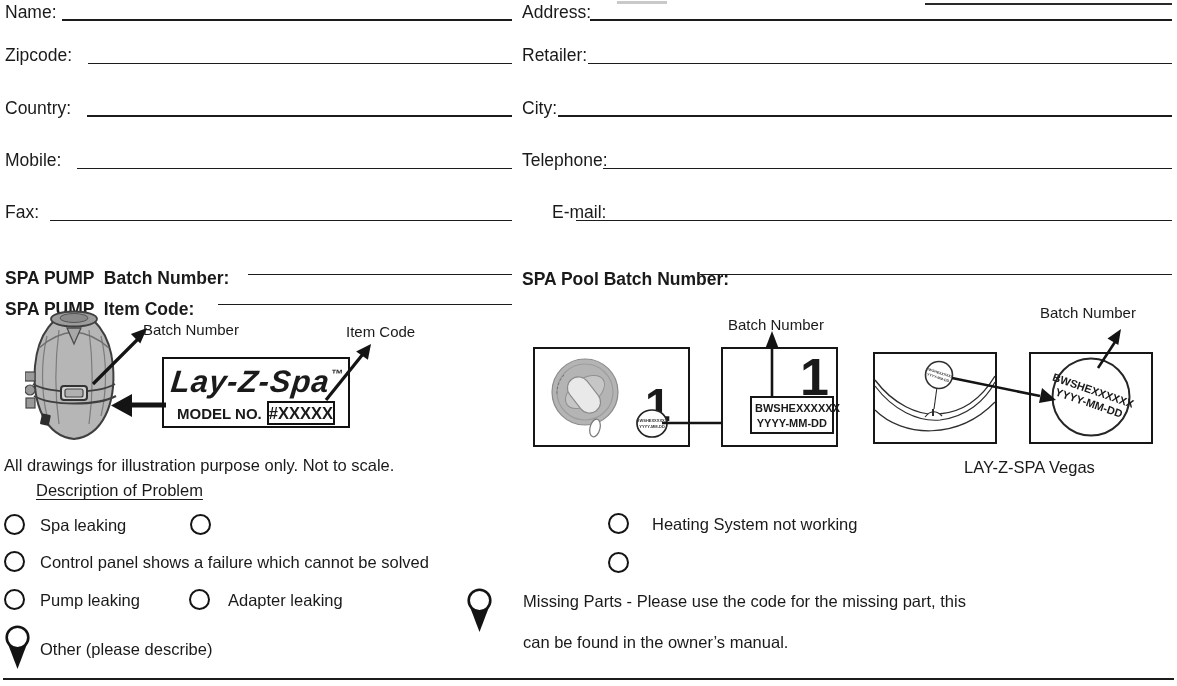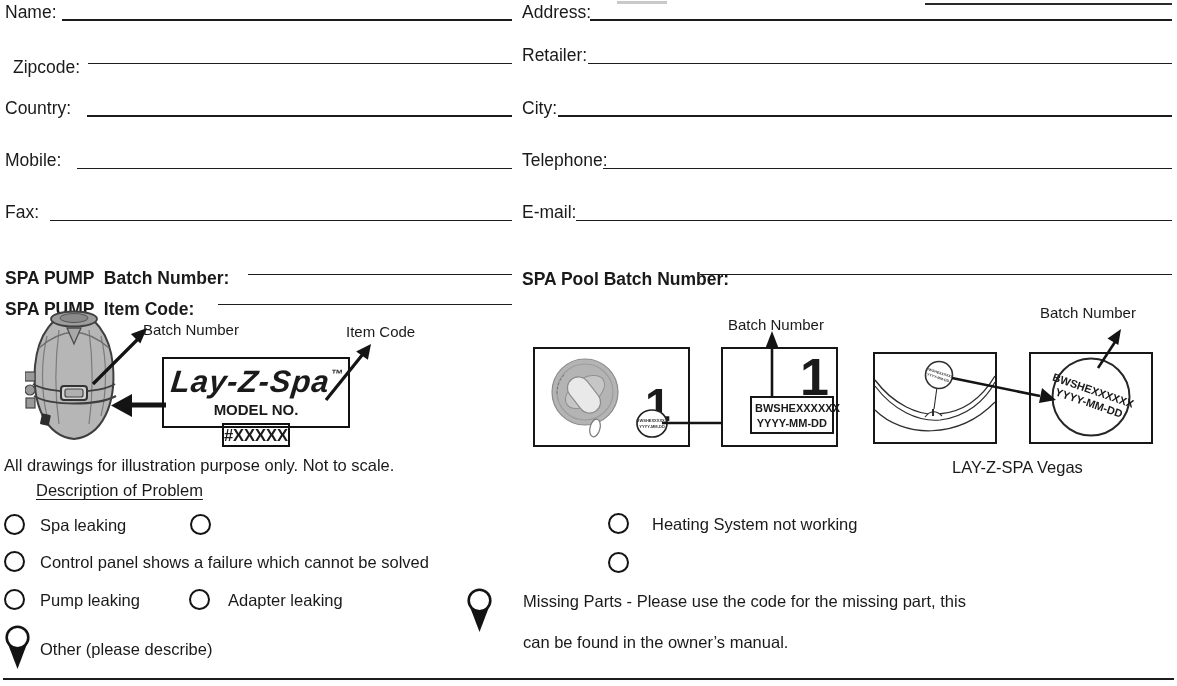--- a/index.html
+++ b/index.html
@@ -11,63 +11,63 @@
   .small-lbl{font-size:15px;line-height:1.1;white-space:nowrap;}
   .prob{font-size:16.5px;line-height:1.15;white-space:nowrap;}
   .note{font-size:16.5px;}
   .heading{font-size:16.5px;text-decoration:underline;text-underline-offset:3px;}
   .fline{height:1.7px;background:#1c1c1c;}
   .circle{width:21px;height:21px;border:2.6px solid #141414;border-radius:50%;background:#fff;box-sizing:border-box;}
   .obox{border:2.5px solid #161616;background:#fff;box-sizing:border-box;}
   .logo-box{border:2.5px solid #111;box-sizing:border-box;text-align:center;}
   .logo-text{font-size:31px;font-weight:bold;font-style:italic;letter-spacing:1px;transform:skewX(-6deg);display:inline-block;margin-top:5px;}
   .tm{font-size:12px;vertical-align:14px;letter-spacing:0;}
-  .model-row{display:flex;justify-content:center;align-items:center;gap:5px;margin-top:1px;flex-direction:column;}
+  .model-row{display:flex;justify-content:center;align-items:center;gap:5px;margin-top:1px;}
   .model-lbl{font-size:15px;font-weight:bold;}
   .model-val{border:2.8px solid #111;font-size:16.5px;font-weight:bold;padding:0 0;line-height:20px;}
   .one{font-weight:bold;color:#1a1a1a;line-height:1;}
   .tagrect{border:2.5px solid #161616;background:#fff;box-sizing:border-box;font-weight:bold;font-size:11px;line-height:1.35;padding:3px 3px 0 3px;}
   .tagrect .r{text-align:right;padding-right:2px;}
-  .caption{font-size:16.5px;}
+  .caption{font-size:16.5px;margin-left:12px;}
   .bottom-rule{height:2px;background:#1c1c1c;}
   .remnant-a{height:3px;background:#c9c9c9;}
   .remnant-b{height:2px;background:#2a2a2a;}
   svg text{font-family:"Liberation Sans","DejaVu Sans",sans-serif;}
 </style>
 </head>
 <body>
 
 <div class="page">
 
   <div class="abs remnant-a" style="left:617px;top:1px;width:50px;"></div>
   <div class="abs remnant-b" style="left:925px;top:3px;width:247px;"></div>
 
   <div class="abs lbl" style="left:5px;top:3px;">Name:</div>
   <div class="abs fline" style="left:62px;top:19px;width:450px;"></div>
   <div class="abs lbl" style="left:522px;top:3px;">Address:</div>
   <div class="abs fline" style="left:590px;top:19px;width:582px;"></div>
 
-  <div class="abs lbl" style="left:13px;top:46px;margin-top:12px;">Zipcode:</div>
+  <div class="abs lbl" style="left:5px;top:46px;">Zipcode:</div>
   <div class="abs fline" style="left:88px;top:62.5px;width:424px;"></div>
   <div class="abs lbl" style="left:522px;top:46px;">Retailer:</div>
   <div class="abs fline" style="left:588px;top:62.5px;width:584px;"></div>
 
   <div class="abs lbl" style="left:5px;top:99px;">Country:</div>
   <div class="abs fline" style="left:87px;top:115px;width:425px;"></div>
   <div class="abs lbl" style="left:522px;top:99px;">City:</div>
   <div class="abs fline" style="left:558px;top:115px;width:614px;"></div>
 
   <div class="abs lbl" style="left:5px;top:151px;">Mobile:</div>
   <div class="abs fline" style="left:77px;top:167.5px;width:435px;"></div>
   <div class="abs lbl" style="left:522px;top:151px;">Telephone:</div>
   <div class="abs fline" style="left:603px;top:167.5px;width:569px;"></div>
 
   <div class="abs lbl" style="left:5px;top:203px;">Fax:</div>
   <div class="abs fline" style="left:50px;top:219.5px;width:462px;"></div>
-  <div class="abs lbl" style="left:522px;top:203px;">E-mail:</div>
+  <div class="abs lbl" style="left:552px;top:203px;">E-mail:</div>
   <div class="abs fline" style="left:576px;top:219.5px;width:596px;"></div>
 
   <div class="abs lbl-b" style="left:5px;top:254px;">SPA PUMP  Batch Number:</div>
   <div class="abs fline" style="left:248px;top:273.5px;width:264px;"></div>
   <div class="abs lbl-b" style="left:522px;top:255px;">SPA Pool Batch Number:</div>
   <div class="abs fline" style="left:700px;top:273.5px;width:472px;"></div>
   <div class="abs lbl-b" style="left:5px;top:285px;">SPA PUMP  Item Code:</div>
   <div class="abs fline" style="left:218px;top:303.5px;width:294px;"></div>
 
   <svg class="abs" style="left:25px;top:306px;" width="98" height="140" viewBox="0 0 98 140">

